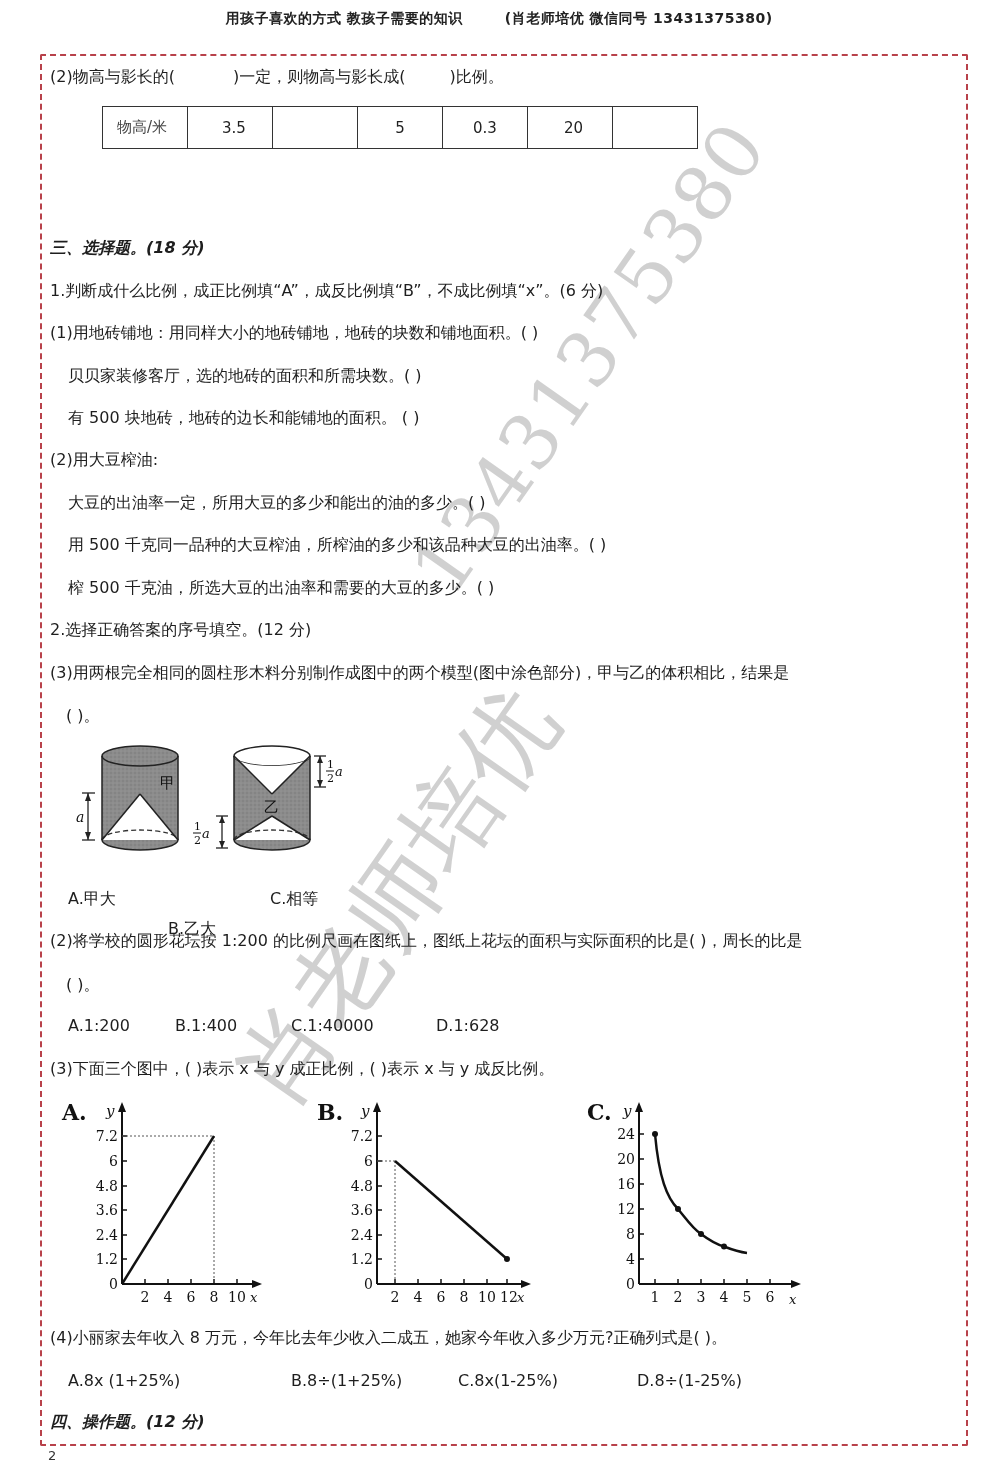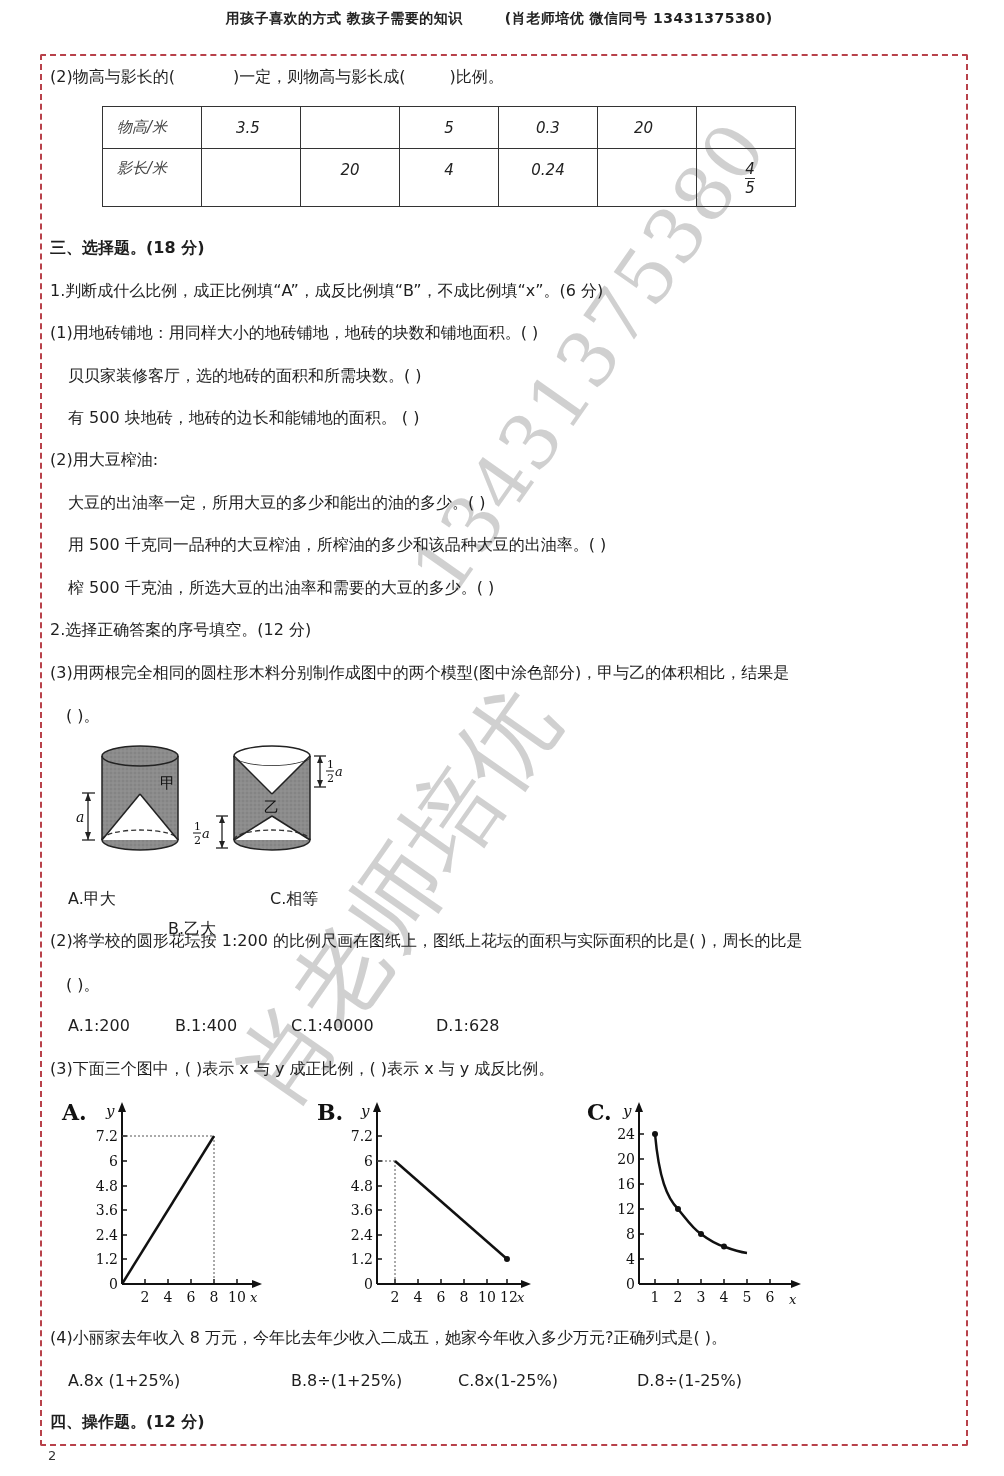--- a/index.html
+++ b/index.html
@@ -9,25 +9,25 @@
   .header { position: absolute; top: 10px; left: 0; width: 998px; text-align: center; font-size: 14px; font-weight: bold; letter-spacing: 0.5px; color: #222; }
   .header .gap { display: inline-block; width: 42px; }
 
   .frame { position: absolute; left: 40px; top: 54px; width: 928px; height: 1392px;
            border: 2px dashed #b8414a; border-radius: 2px; }
 
   .page-num { position: absolute; left: 48px; top: 1448px; font-size: 13px; color: #333; }
 
   .line { position: absolute; left: 50px; font-size: 16px; white-space: nowrap; color: #1e1e1e; }
   .indent { left: 68px; }
-  .bold { font-weight: bold; }
+  .bold { font-weight: bold; font-style: italic; }
   .blank { display: inline-block; }
 
   table.shadow { position: absolute; left: 102px; top: 106px; border-collapse: collapse; }
-  table.shadow td { border: 1.5px solid #333; width: 99px; text-align: center; font-size: 15px; color: #222; font-style: italic; }
+  table.shadow td { border: 1.5px solid #333; width: 85px; text-align: center; font-size: 15px; color: #222; }
   table.shadow tr.r1 td { height: 42px; }
   table.shadow tr.r2 td { height: 58px; }
   table.shadow td.hd { color: #444; text-align: left; padding-left: 14px; }
   .frac { display: inline-flex; flex-direction: column; align-items: center; line-height: 16px; font-size: 15px; }
   .frac .bar { width: 10px; border-top: 1.5px solid #333; margin: 1px 0; }
 
   .opt { position: absolute; font-size: 16px; color: #1e1e1e; white-space: nowrap; }
 
   .watermark { position: absolute; color: rgba(170,170,170,0.55); font-family: "DejaVu Serif", "Liberation Serif", serif; white-space: nowrap; pointer-events: none; }
   .wm-num { left: 430px; top: 540px; font-size: 76px; transform: rotate(-55deg); transform-origin: left center; letter-spacing: 2px; }
@@ -54,35 +54,20 @@
 <table class="shadow">
   <tbody>
       <tr class="r1">
     <td class="hd">物高/米</td>
     <td style="text-align:left;padding-left:34px;">3.5</td>
     <td></td>
     <td>5</td>
     <td>0.3</td>
     <td style="text-align:left;padding-left:36px;">20</td>
     <td></td>
-  </tr>
-  <tr class="r2">
-    <td class="hd" style="vertical-align:top;padding-top:10px;">影长/米</td>
-    <td></td>
-    <td style="vertical-align:top;padding-top:12px;">20</td>
-    <td style="vertical-align:top;padding-top:12px;">4</td>
-    <td style="vertical-align:top;padding-top:12px;">0.24</td>
-    <td></td>
-    <td style="text-align:right;padding-right:40px;">
-      <span class="frac">
-        <span>4</span>
-        <span class="bar"></span>
-        <span>5</span>
-      </span>
-    </td>
   </tr>
 </tbody>
   </table>
 
 <div class="line bold" style="top:238px;">三、选择题。(18 分)</div>
 <div class="line" style="top:281px;">1.判断成什么比例，成正比例填“A”，成反比例填“B”，不成比例填“x”。(6 分)</div>
 <div class="line" style="top:323px;">(1)用地砖铺地：用同样大小的地砖铺地，地砖的块数和铺地面积。(      )</div>
 <div class="line indent" style="top:366px;">贝贝家装修客厅，选的地砖的面积和所需块数。(      )</div>
 <div class="line indent" style="top:408px;">有 500 块地砖，地砖的边长和能铺地的面积。   (      )</div>
 <div class="line" style="top:450px;">(2)用大豆榨油:</div>

